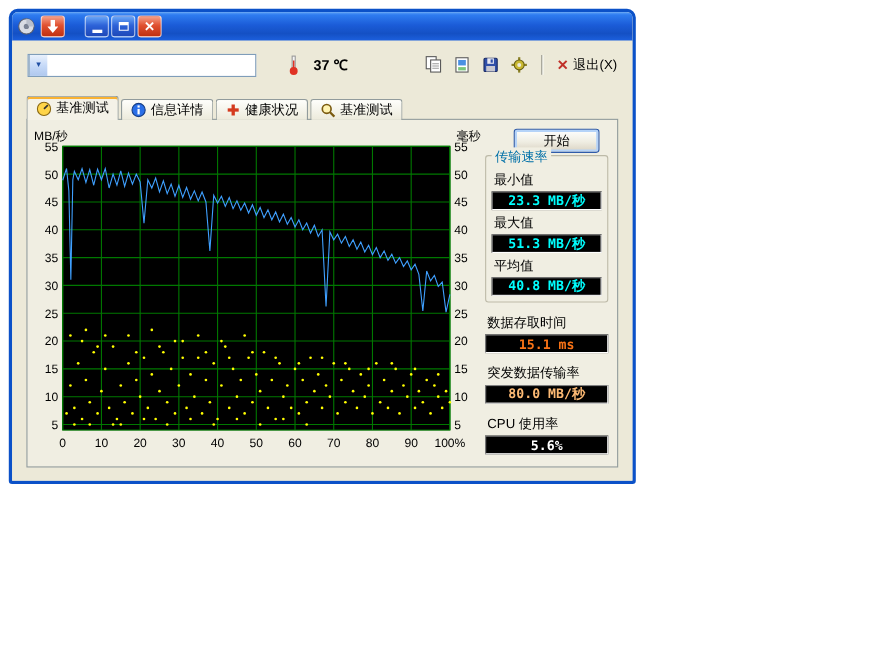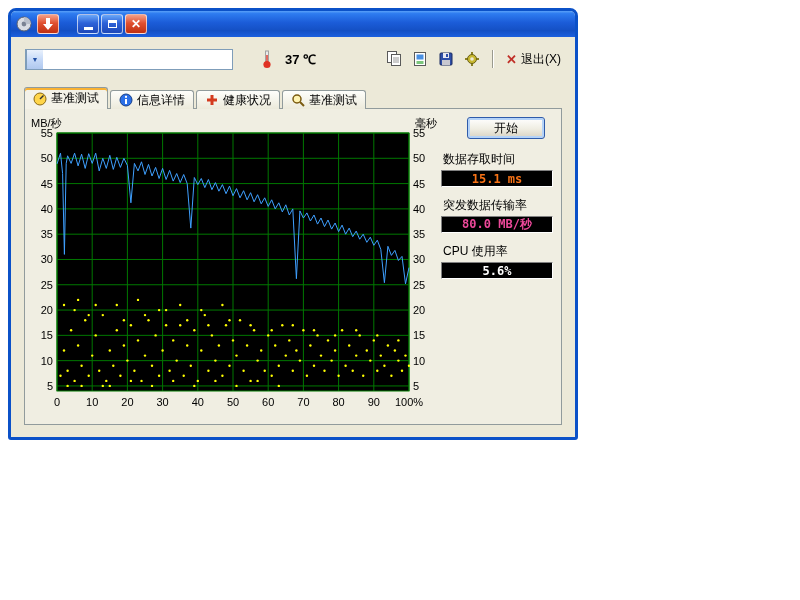--- a/index.html
+++ b/index.html
@@ -374,26 +374,35 @@
             <circle cx="287.0" cy="215.3" r="1.2" fill="#FFFF00"></circle>
             <circle cx="308.1" cy="220.4" r="1.2" fill="#FFFF00"></circle>
             <circle cx="329.2" cy="215.3" r="1.2" fill="#FFFF00"></circle>
             <circle cx="350.3" cy="220.4" r="1.2" fill="#FFFF00"></circle>
             <circle cx="371.4" cy="225.4" r="1.2" fill="#FFFF00"></circle>
           </svg>
 
         <button class="start-btn">开始</button>
 
         <div class="results">
+          <div class="groupbox">
+            <div class="group-legend" style="color: rgb(0, 112, 168);">传输速率</div>
+            <div class="res-label">最小值</div>
+            <div class="val-box val-cyan" style="color: rgb(0, 255, 255);">23.3 MB/秒</div>
+            <div class="res-label">最大值</div>
+            <div class="val-box val-cyan" style="color: rgb(0, 255, 255);">51.3 MB/秒</div>
+            <div class="res-label">平均值</div>
+            <div class="val-box val-cyan" style="color: rgb(0, 255, 255);">40.8 MB/秒</div>
+          </div>
 
           <div class="res-label sp">数据存取时间</div>
           <div class="val-box val-yellow" style="color: #f97316;">15.1 ms</div>
 
           <div class="res-label sp">突发数据传输率</div>
-          <div class="val-box val-cyan" style="color: #ec4899;">80.0 MB/秒</div>
+          <div class="val-box val-cyan" style="color: #fdba74;">80.0 MB/秒</div>
 
           <div class="res-label sp">CPU 使用率</div>
           <div class="val-box val-white" style="color: rgb(255, 255, 255);">5.6%</div>
         </div>
       </div>
 
     </div>
   </div>
 </div>
 

